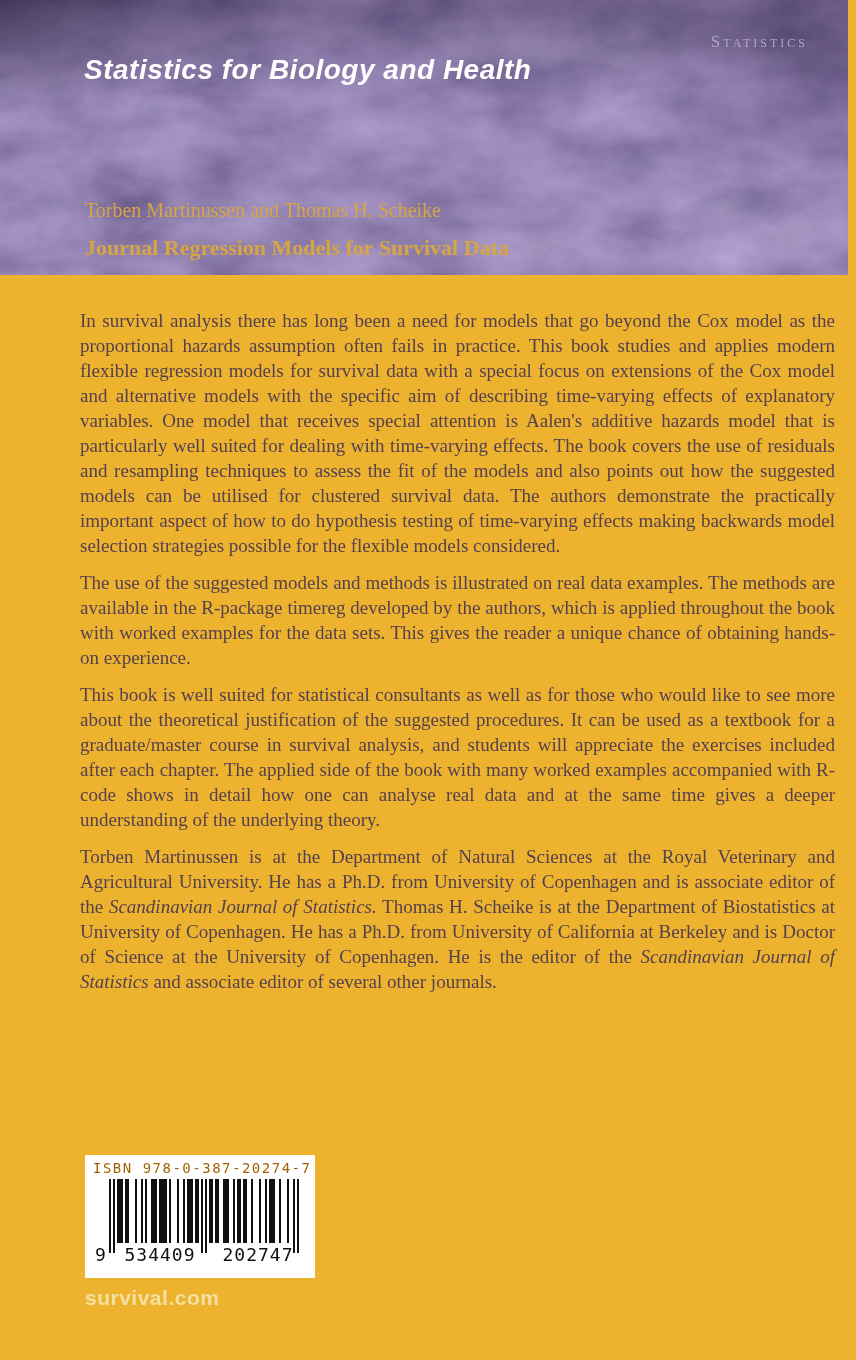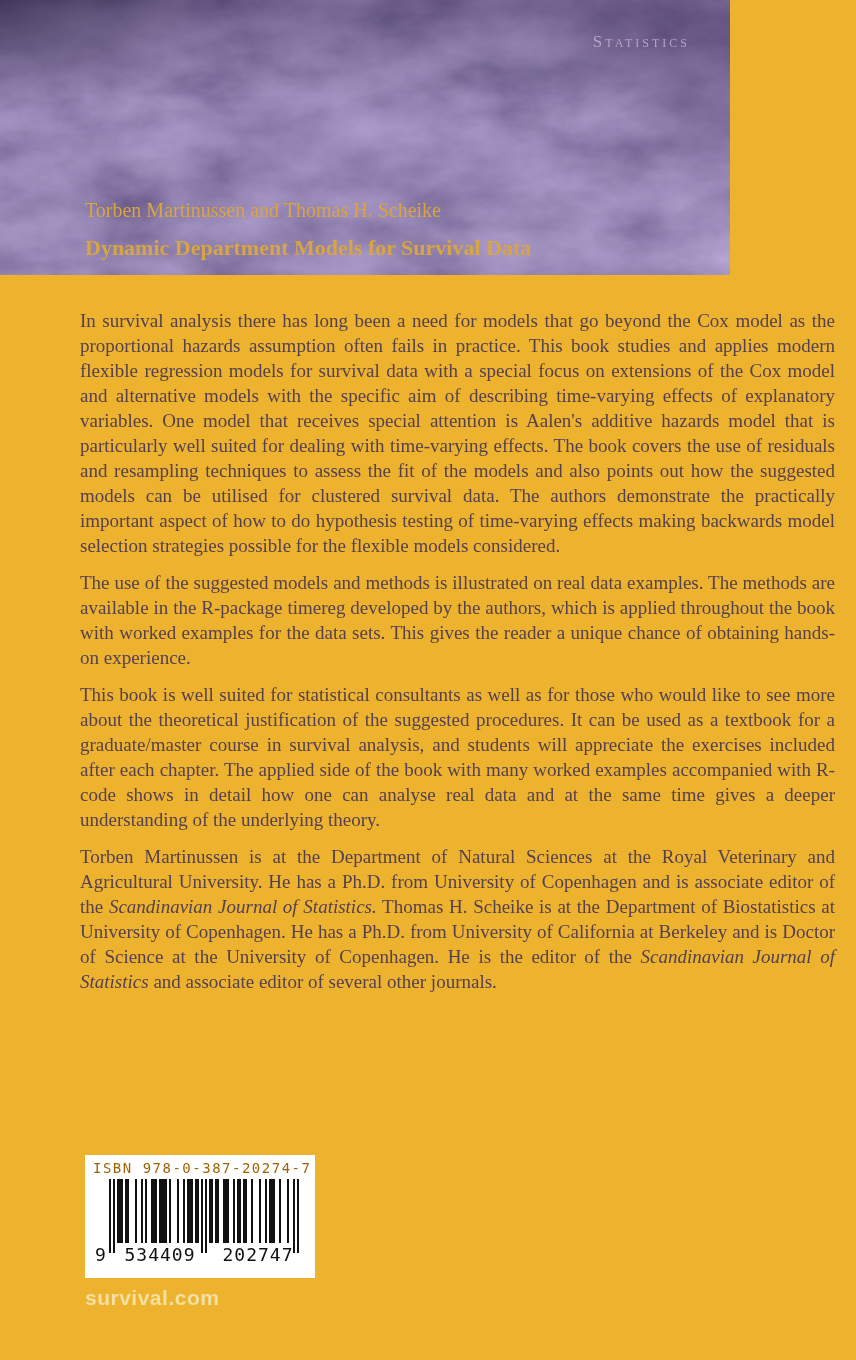--- a/index.html
+++ b/index.html
@@ -8,21 +8,21 @@
     width:856px;height:1360px;
     margin:0 auto;
     overflow:hidden;
     background:#edb32f;
     font-family:"Liberation Serif",serif;
   }
 
   
   .header{
     position:absolute;top:0;left:0;
-    width:730px;height:275px;
+    width:848px;height:275px;
     background:#7f1d1d;
     overflow:hidden;
   }
   .header svg.texture{position:absolute;top:0;left:0;display:block;}
   .texture-overlay{
     position:absolute;inset:0;
     background:
       radial-gradient(55% 60% at 0% 0%,   rgba(16,8,36,0.50), rgba(16,8,36,0) 62%),
       radial-gradient(45% 70% at 100% 25%, rgba(28,14,56,0.30), rgba(28,14,56,0) 60%),
       radial-gradient(50% 50% at 45% 55%,  rgba(150,135,185,0.18), rgba(150,135,185,0) 65%),
@@ -137,22 +137,23 @@
                     0.9 0 0 0 -0.25"></feColorMatrix>
         </filter>
       </defs>
       <rect width="856" height="275" fill="#463768"></rect>
       <rect width="856" height="275" filter="url(#marbleF)" opacity="0.8"></rect>
       <rect width="856" height="275" filter="url(#veinF)" opacity="0.35"></rect>
     </svg>
     <div class="texture-overlay"></div>
 
     <div class="corner-label">Statistics</div>
+    <div class="series-title">Statistics for Biology and Health</div>
     <div class="authors-line">Torben Martinussen and Thomas H. Scheike</div>
-    <div class="book-title">Dynamic Department Models for Survival Data</div>
+    <div class="book-title">Journal Regression Models for Survival Data</div>
   </div>
 
   <div class="body-text">
     <p>In survival analysis there has long been a need for models that go beyond the Cox model as the proportional hazards assumption often fails in practice. This book studies and applies modern flexible regression models for survival data with a special focus on extensions of the Cox model and alternative models with the specific aim of describing time-varying effects of explanatory variables. One model that receives special attention is Aalen's additive hazards model that is particularly well suited for dealing with time-varying effects. The book covers the use of residuals and resampling techniques to assess the fit of the models and also points out how the suggested models can be utilised for clustered survival data. The authors demonstrate the practically important aspect of how to do hypothesis testing of time-varying effects making backwards model selection strategies possible for the flexible models considered.</p>
     <p>The use of the suggested models and methods is illustrated on real data examples. The methods are available in the R-package timereg developed by the authors, which is applied throughout the book with worked examples for the data sets. This gives the reader a unique chance of obtaining hands-on experience.</p>
     <p>This book is well suited for statistical consultants as well as for those who would like to see more about the theoretical justification of the suggested procedures. It can be used as a textbook for a graduate/master course in survival analysis, and students will appreciate the exercises included after each chapter. The applied side of the book with many worked examples accompanied with R-code shows in detail how one can analyse real data and at the same time gives a deeper understanding of the underlying theory.</p>
     <p><span>Torben Martinussen is at the Department of Natural Sciences at the Royal Veterinary and Agricultural University. He has a Ph.D. from University of Copenhagen and is associate editor of the </span><i>Scandinavian Journal of Statistics.</i><span> Thomas H. Scheike is at the Department of Biostatistics at University of Copenhagen. He has a Ph.D. from University of California at Berkeley and is Doctor of Science at the University of Copenhagen. He is the editor of the </span><i>Scandinavian Journal of Statistics</i><span> and associate editor of several other journals.</span></p>
   </div>
 
   <div class="barcode-box">

